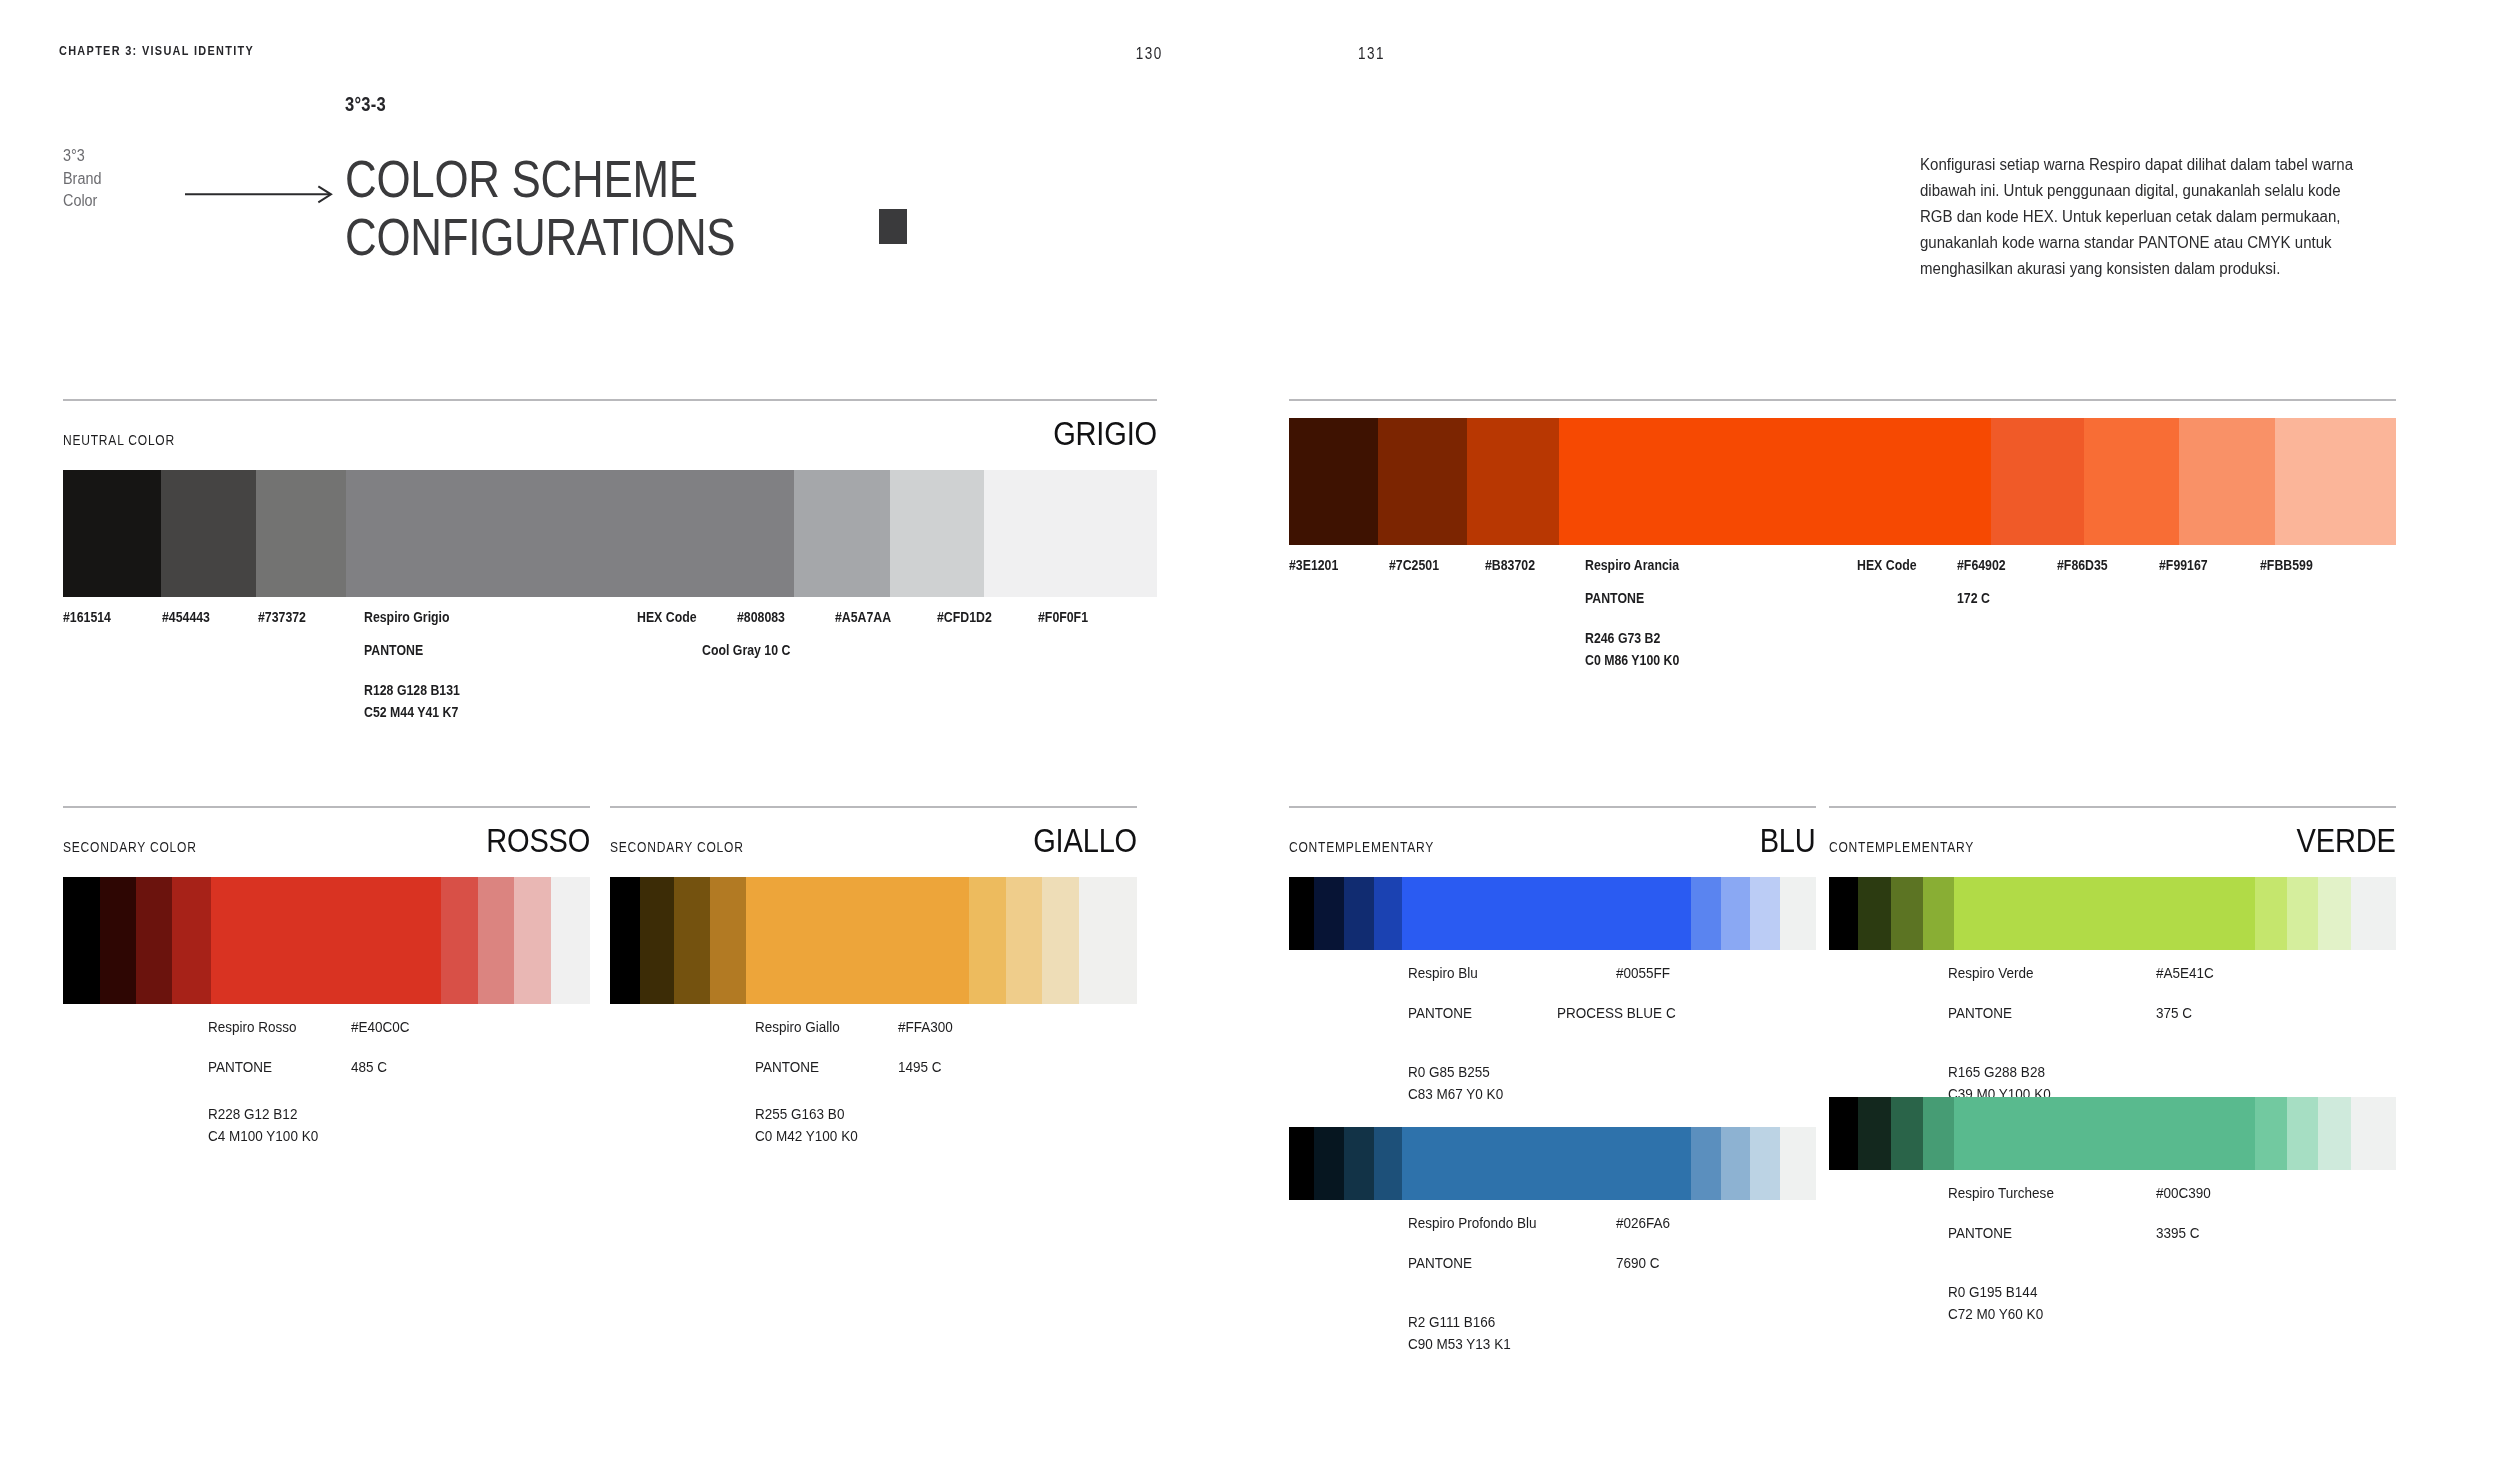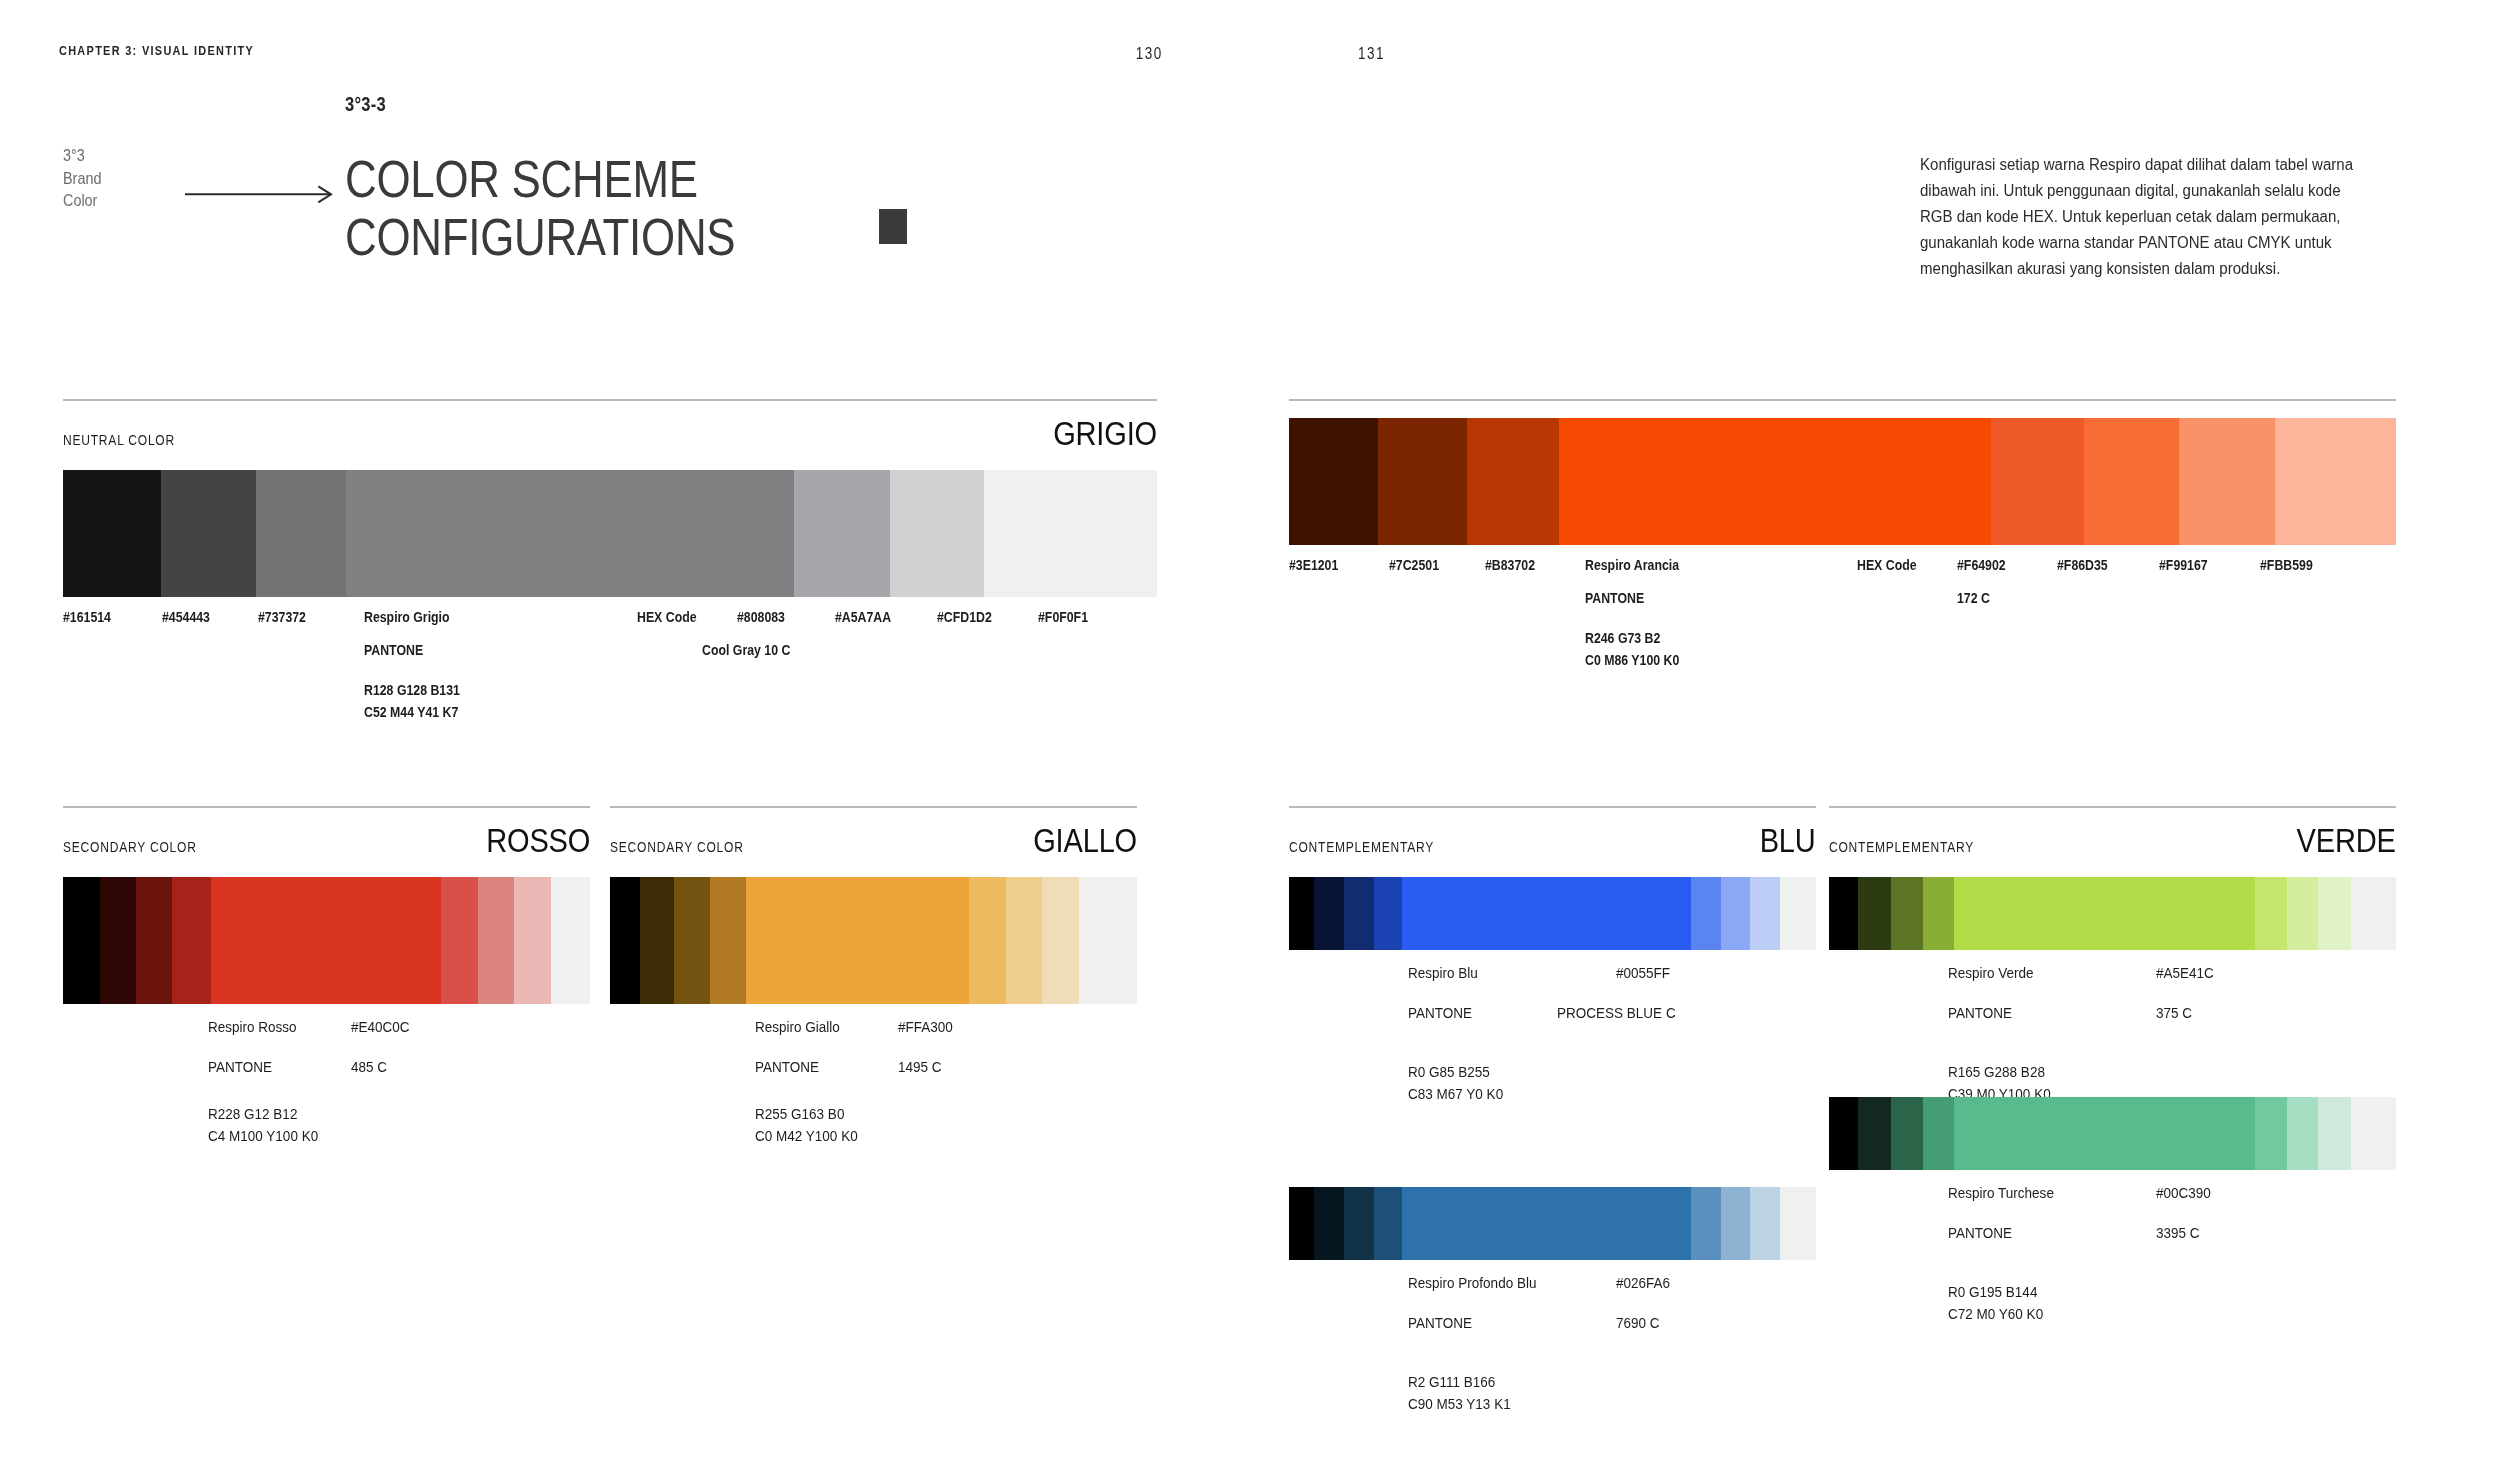--- a/index.html
+++ b/index.html
@@ -367,21 +367,21 @@
       <div class="narrow-info" style="height:113px;">
         <span style="left:119px; top:0px;">Respiro Verde</span>
         <span style="left:327px; top:0px;">#A5E41C</span>
         <span style="left:119px; top:40px;">PANTONE</span>
         <span style="left:327px; top:40px;">375 C</span>
         <span style="left:119px; top:99px;">R165 G288 B28</span>
         <span style="left:119px; top:121px;">C39 M0 Y100 K0</span>
       </div>
     </div>
 
-    <div class="block" style="left:39px; top:1187px; width:527px;text-align:right;">
+    <div class="block" style="left:39px; top:1127px; width:527px;text-align:right;">
       <div class="band" style="height:73px; margin-top:0;">
           <i style="background: rgb(0, 0, 0); width: 4.7%;"></i>
           <i style="background: rgb(6, 22, 32); width: 5.7%;"></i>
           <i style="background: rgb(18, 51, 71); width: 5.7%;"></i>
           <i style="background: rgb(29, 80, 121); width: 5.4%;"></i>
           <i style="background: rgb(46, 114, 171); width: 54.7%;"></i>
           <i style="background: rgb(91, 143, 190); width: 5.7%;"></i>
           <i style="background: rgb(141, 178, 210); width: 5.6%;"></i>
           <i style="background: rgb(188, 211, 228); width: 5.6%;"></i>
           <i style="background: rgb(239, 241, 240); width: 6.9%;"></i>

